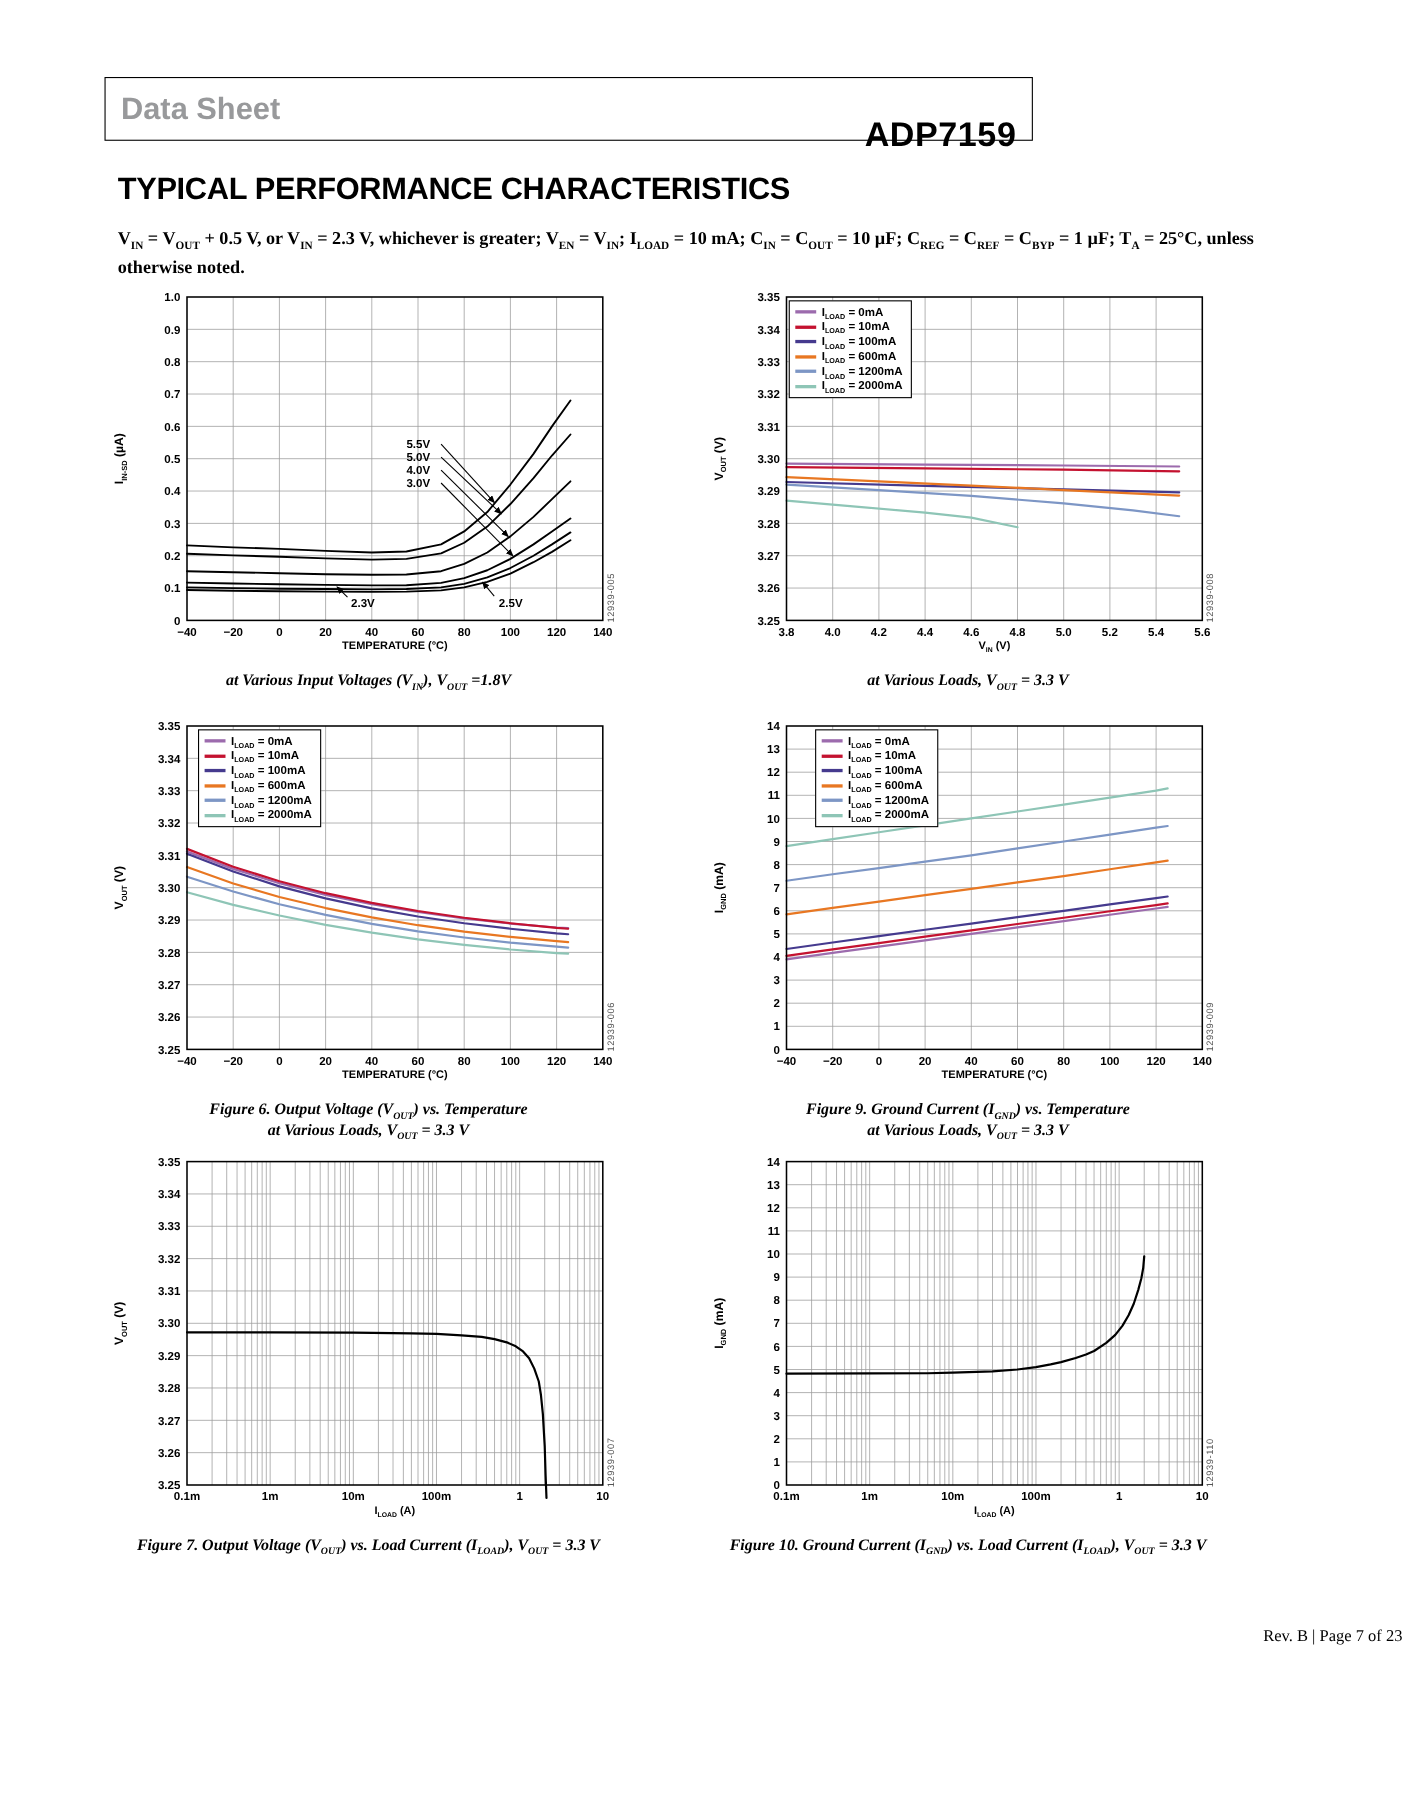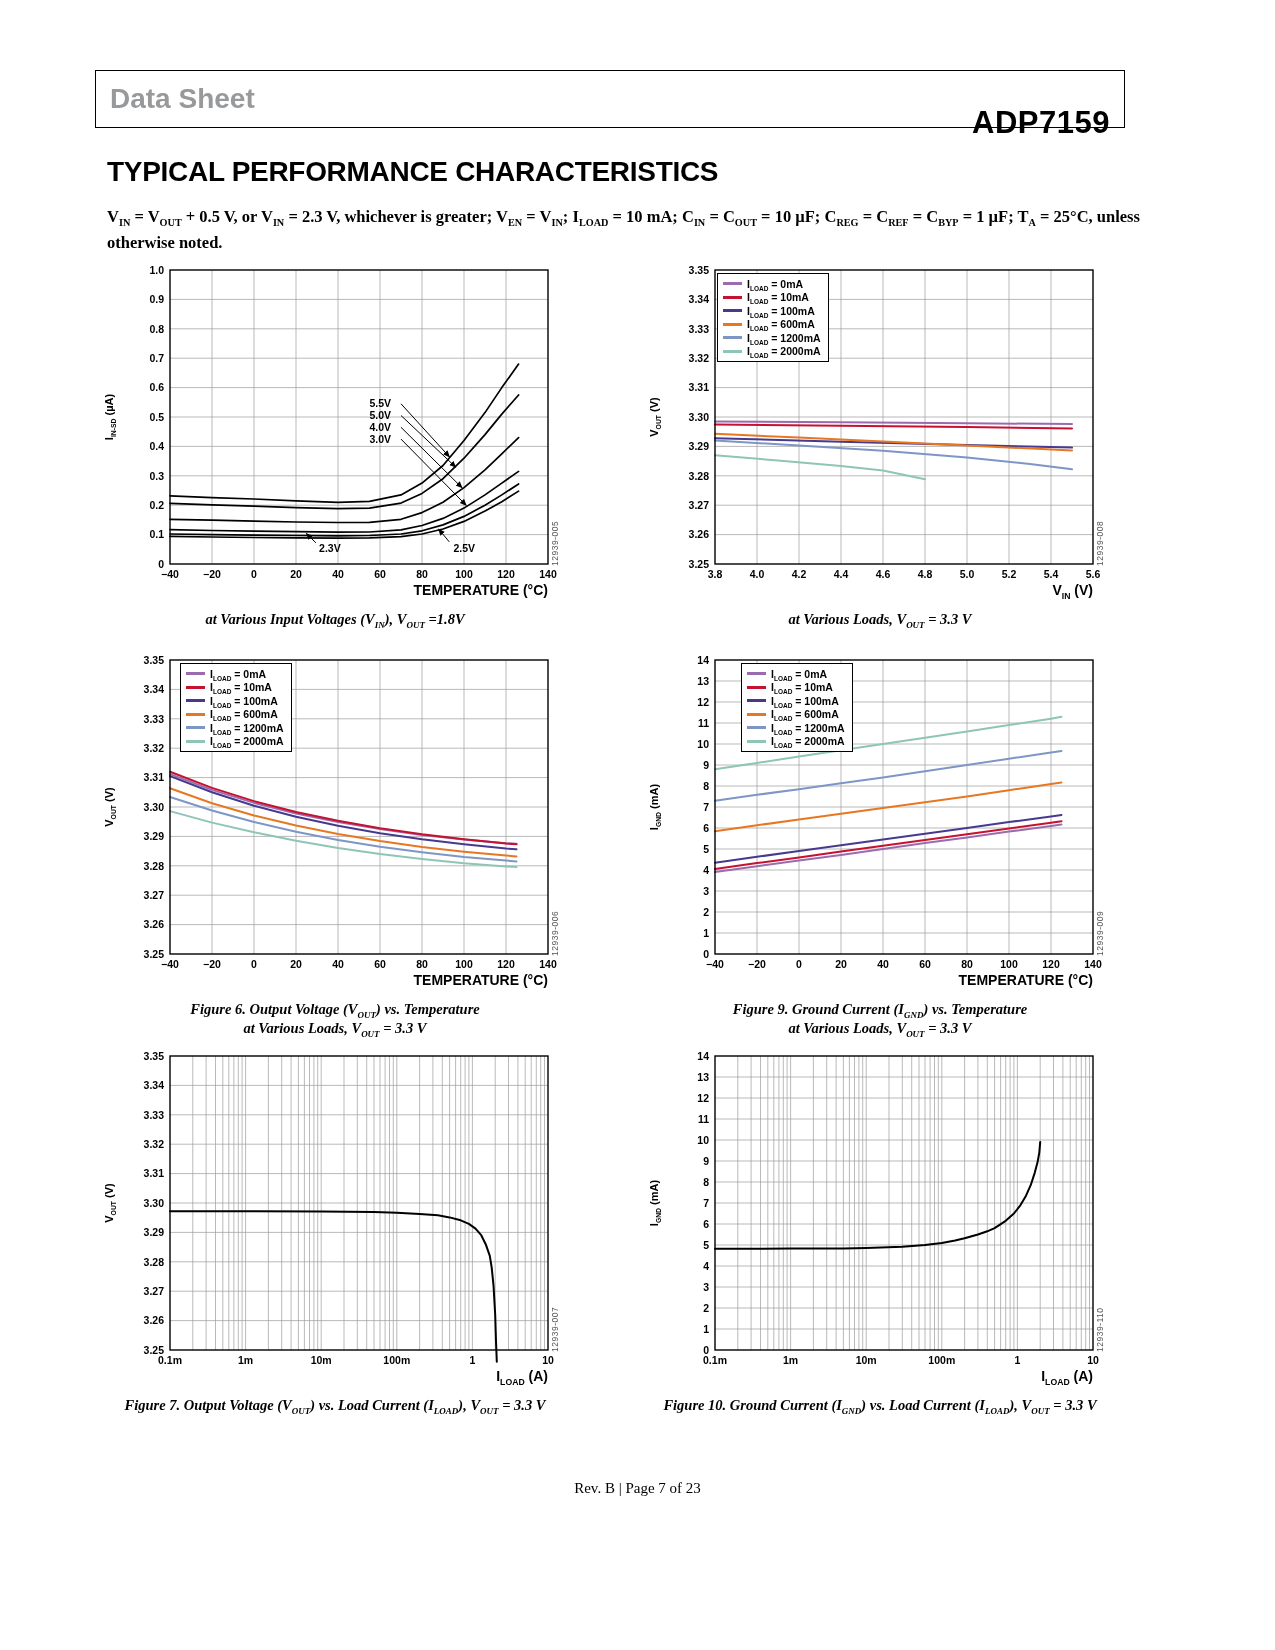--- a/index.html
+++ b/index.html
@@ -1,39 +1,39 @@
 <!DOCTYPE html>
 <html><head>
 <meta charset="utf-8">
 <style>
   *{margin:0;padding:0;box-sizing:border-box;}
   html,body{background:#fff;}
   body{width:1275px;height:1650px;position:relative;font-family:"Liberation Sans",sans-serif;color:#000;}
   sub{font-size:62%;line-height:0;}
-  .header-box{position:absolute;left:95px;top:70px;width:1030px;height:58px;border:1.5px solid #000;
+  .header-box{position:absolute;left:95px;top:70px;width:844px;height:58px;border:1.5px solid #000;
     display:flex;align-items:center;justify-content:space-between;padding:0 14px;}
   .doc-type{font-size:28px;font-weight:bold;color:#98999b;}
   .part-number{font-size:31px;font-weight:bold;letter-spacing:.5px;margin-top:48px;}
   .section-title{position:absolute;left:107px;top:156px;font-size:28px;font-weight:bold;letter-spacing:-.3px;}
   .conditions{position:absolute;left:107px;top:204px;width:1058px;font-family:"Liberation Serif",serif;
     font-size:16.5px;line-height:1.55;font-weight:bold;}
   .figure{position:absolute;width:500px;height:400px;}
   .ylab{position:absolute;left:-140px;top:148px;width:300px;height:14px;text-align:center;
     transform:rotate(-90deg);font-size:11px;font-weight:bold;white-space:nowrap;}
   .chart-svg{position:absolute;left:22px;top:0;font-family:"Liberation Sans",sans-serif;}
-  .xlab{position:absolute;left:70px;top:320px;width:378px;text-align:right;font-size:14px;font-weight:bold;}
+  .xlab{position:absolute;left:70px;top:320px;width:378px;text-align:center;font-size:10px;font-weight:bold;}
   .figid{position:absolute;left:450px;top:304px;transform-origin:0 0;transform:rotate(-90deg);
     font-size:8.5px;color:#555;letter-spacing:.5px;white-space:nowrap;}
   .caption{position:absolute;left:0;top:348px;width:470px;text-align:center;
     font-family:"Liberation Serif",serif;font-style:italic;font-weight:600;font-size:14.5px;line-height:1.32;}
   .legend{position:absolute;background:#fff;border:1px solid #000;padding:3px 7px 3px 5px;z-index:2;}
   .lg-row{display:flex;align-items:center;height:13.5px;}
   .lg-sw{width:19px;height:2.6px;margin-right:5px;flex:none;}
   .lg-lb{font-size:10.5px;font-weight:bold;white-space:nowrap;}
-  .footer{position:absolute;left:0;top:1480px;width:1275px;text-align:center;
+  .footer{position:absolute;left:0;top:1480px;width:1275px;text-align:right;
     font-family:"Liberation Serif",serif;font-size:15px;}
 </style>
 </head>
 <body>
 
 <div class="header-box">
   <span class="doc-type">Data Sheet</span>
   <span class="part-number">ADP7159</span>
 </div>
 

